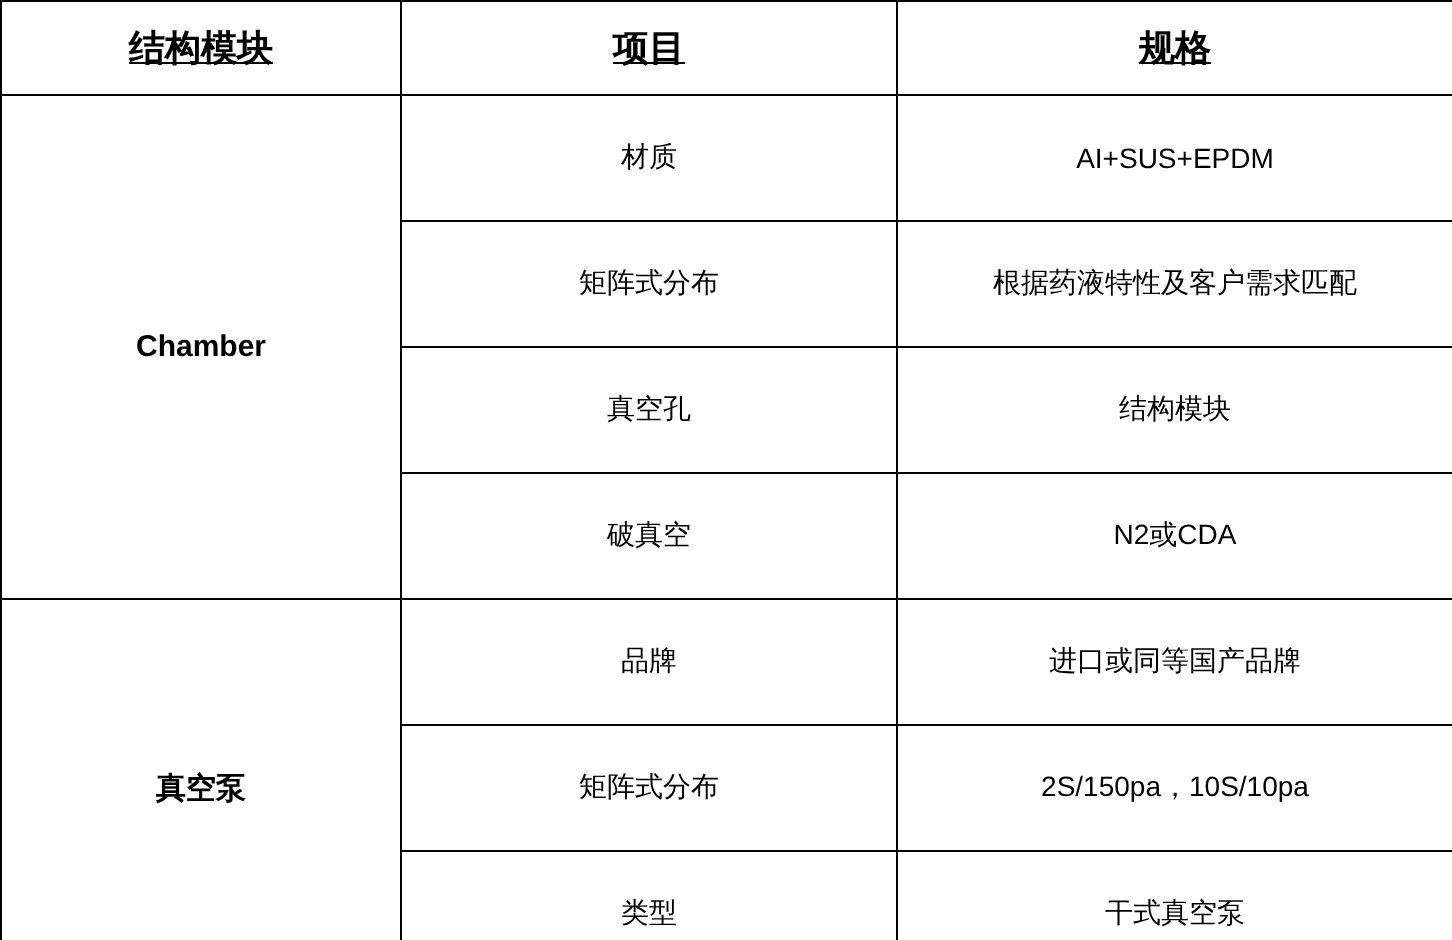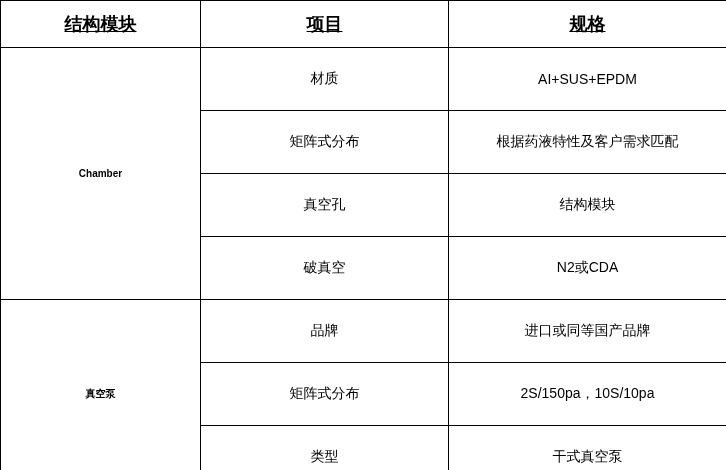--- a/index.html
+++ b/index.html
@@ -36,21 +36,21 @@
     font-weight: bold;
     font-size: 18px;
     text-decoration: underline;
   }
   #spec-table tbody td {
     height: 50px;
     font-weight: normal;
   }
   #spec-table tbody td.module-cell {
     font-weight: bold;
-    font-size: 10px;
+    font-size: 15px;
   }
   
   #spec-table tr td:first-child,
   #spec-table tr th:first-child {
     border-left: 1px solid #000000;
   }
 </style>
 </head>
 <body>
 

